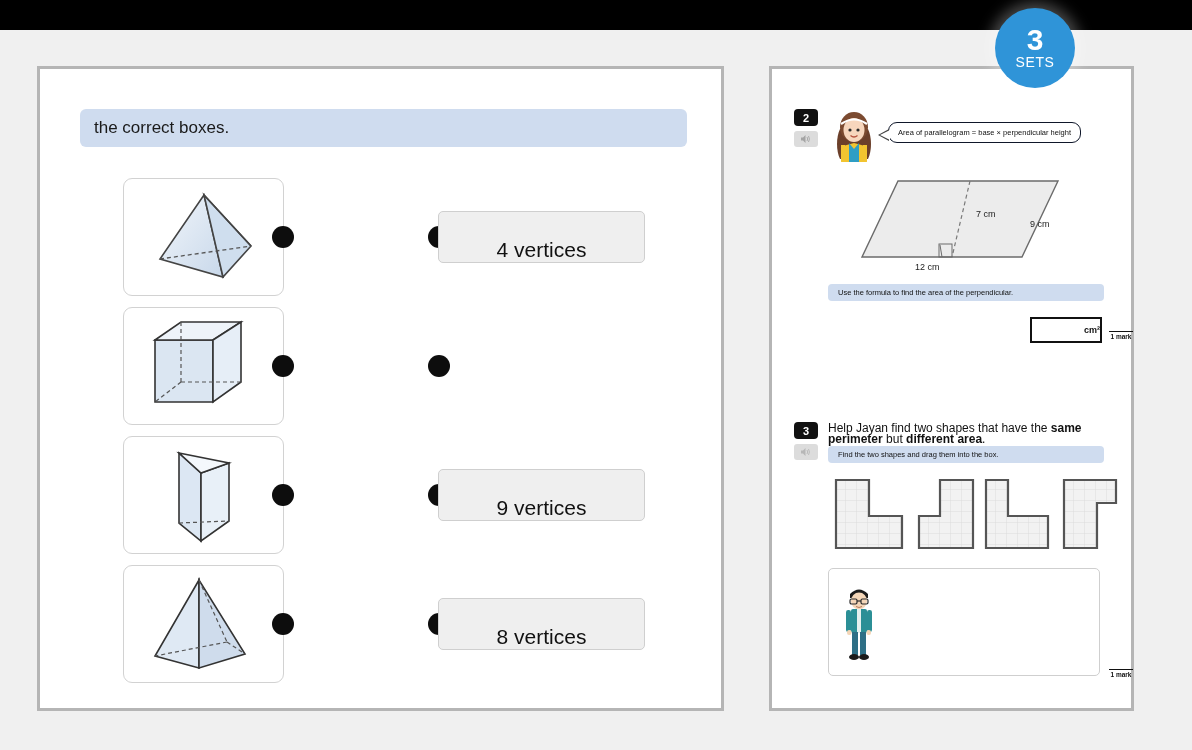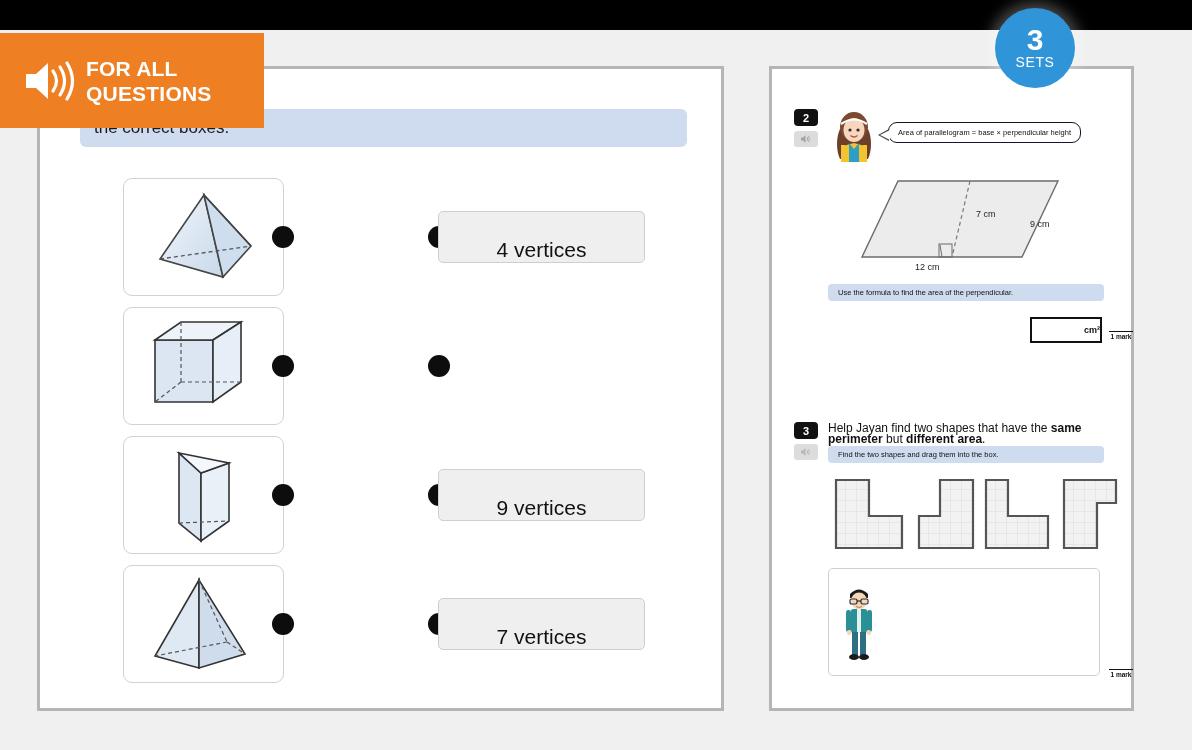--- a/index.html
+++ b/index.html
@@ -229,21 +229,21 @@
             <polygon points="58,8 14,84 58,96" fill="#dfe9f4" stroke="#333" stroke-width="1.6"></polygon>
             <polygon points="58,8 58,96 104,82" fill="#cfdcec" stroke="#333" stroke-width="1.6"></polygon>
             <line x1="58" y1="8" x2="86" y2="70" stroke="#555" stroke-width="1.2" stroke-dasharray="4,3"></line>
             <line x1="86" y1="70" x2="14" y2="84" stroke="#555" stroke-width="1.2" stroke-dasharray="4,3"></line>
             <line x1="86" y1="70" x2="104" y2="82" stroke="#555" stroke-width="1.2" stroke-dasharray="4,3"></line>
           </svg>
         </div>
         <div class="dot dot-left"></div>
         <div class="dot dot-right"></div>
         <div class="opt-box">
-          <span>7 vertices</span>
+          <span>8 vertices</span>
         </div>
       </div>
 
     </div>
   </div>
 
   <div class="panel panel-right">
 
     <div class="rq" style="left:22px; top:40px;">
       <div class="qnum">2</div>
@@ -376,31 +376,19 @@
       </svg>
     </div>
 
     <div class="mark-wrap" style="position:absolute; left:337px; top:600px;">
       <div class="mark-rule"></div>
       <span>1 mark</span>
     </div>
 
   </div>
 
-  <div class="faq-overlay">
-    <svg class="faq-icon" viewBox="0 0 54 46">
-      <polygon points="4,16 14,16 26,5 26,41 14,30 4,30" fill="#ffffff"></polygon>
-      <path d="M31 13 Q38 23 31 33" stroke="#ffffff" stroke-width="3.2" fill="none" stroke-linecap="round"></path>
-      <path d="M38 9 Q47 23 38 37" stroke="#ffffff" stroke-width="3.2" fill="none" stroke-linecap="round"></path>
-      <path d="M45 5 Q56 23 45 41" stroke="#ffffff" stroke-width="3.2" fill="none" stroke-linecap="round"></path>
-    </svg>
-    <div class="faq-text">
-      <div>FOR ALL</div>
-      <div>QUESTIONS</div>
-    </div>
-  </div>
 
   <div class="sets-badge">
     <div class="sets-num">3</div>
     <div class="sets-lbl">SETS</div>
   </div>
 
 </div>
 
 </body></html>

